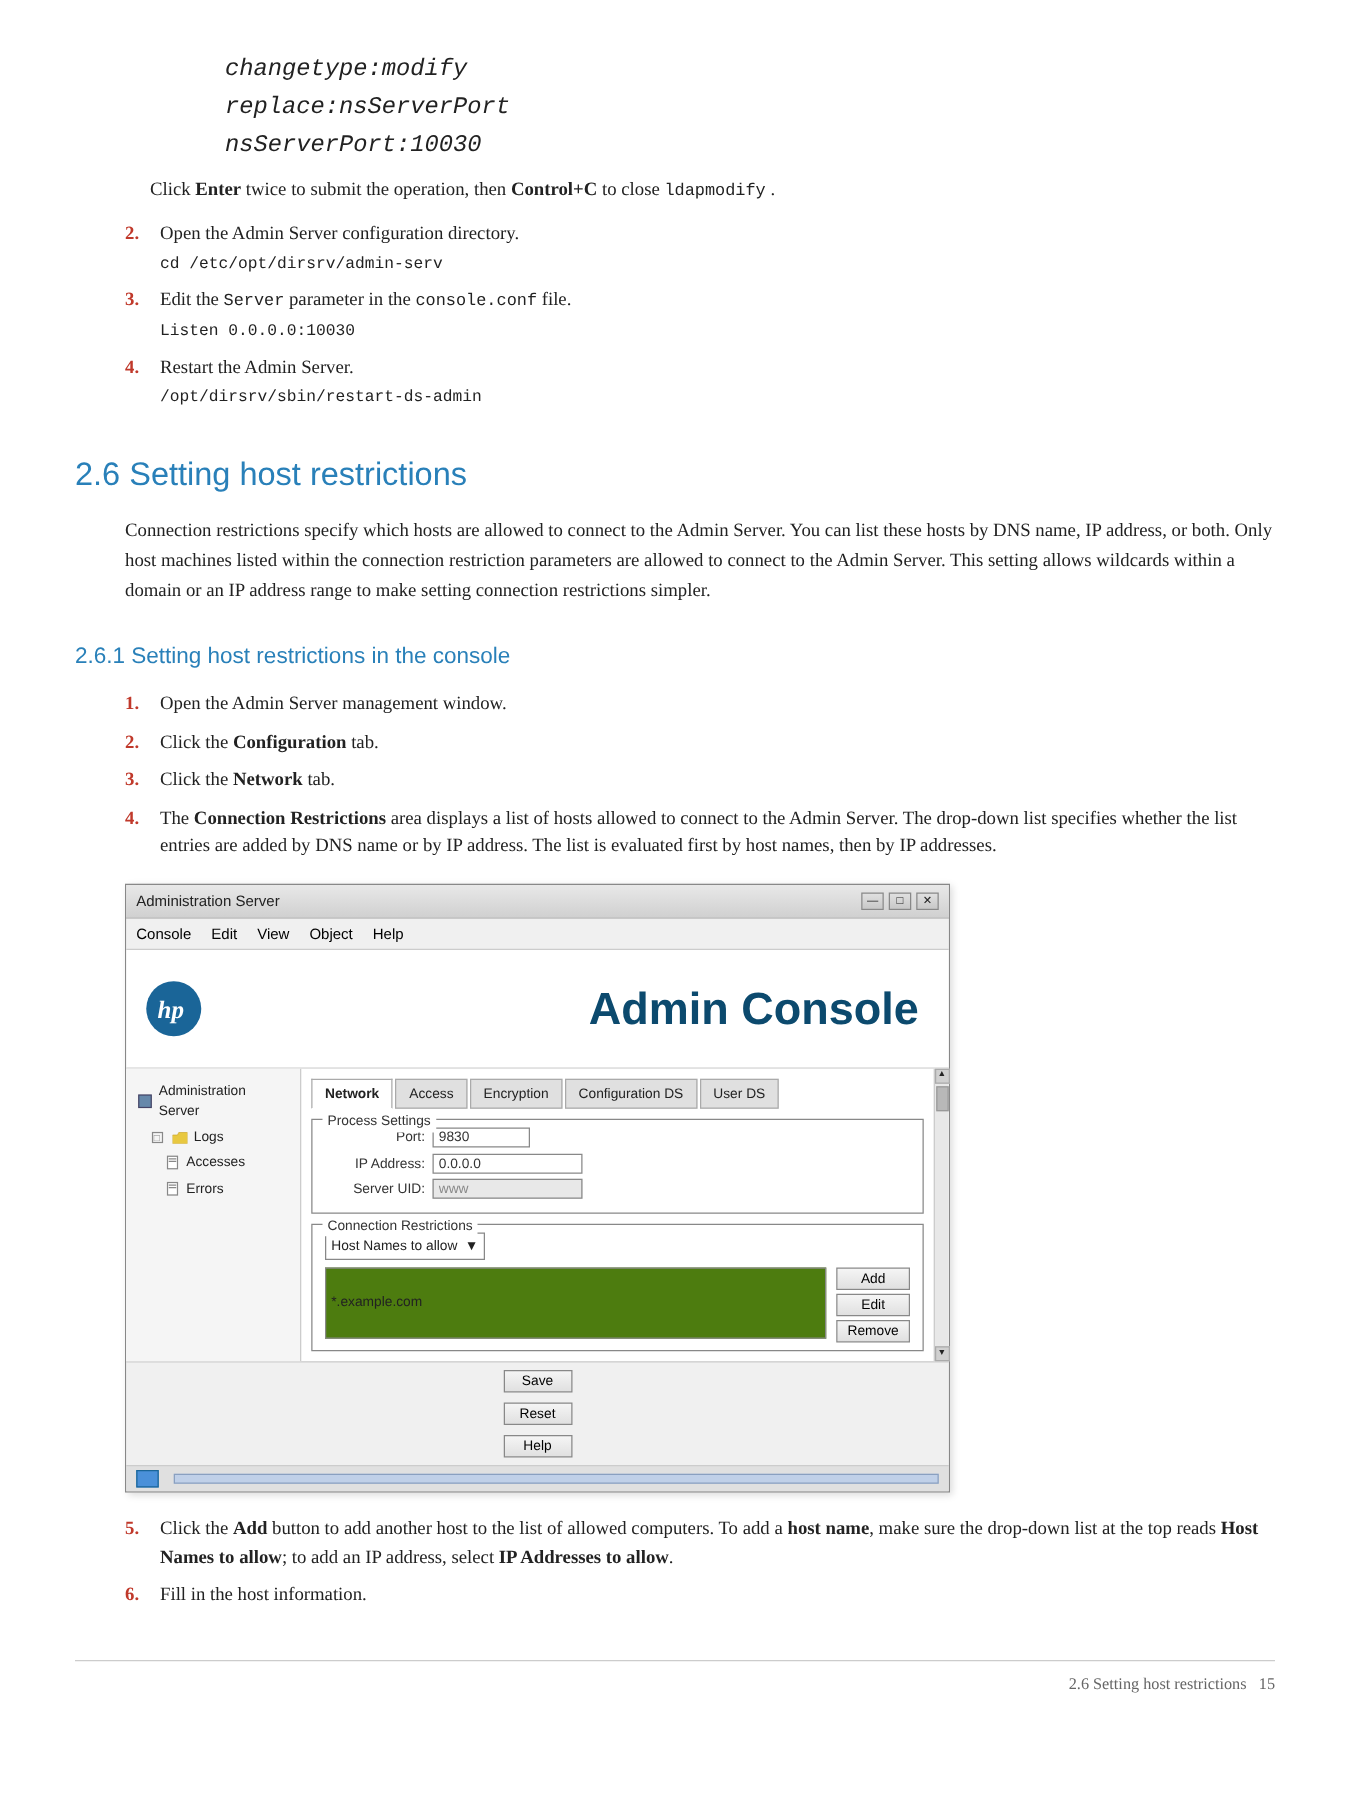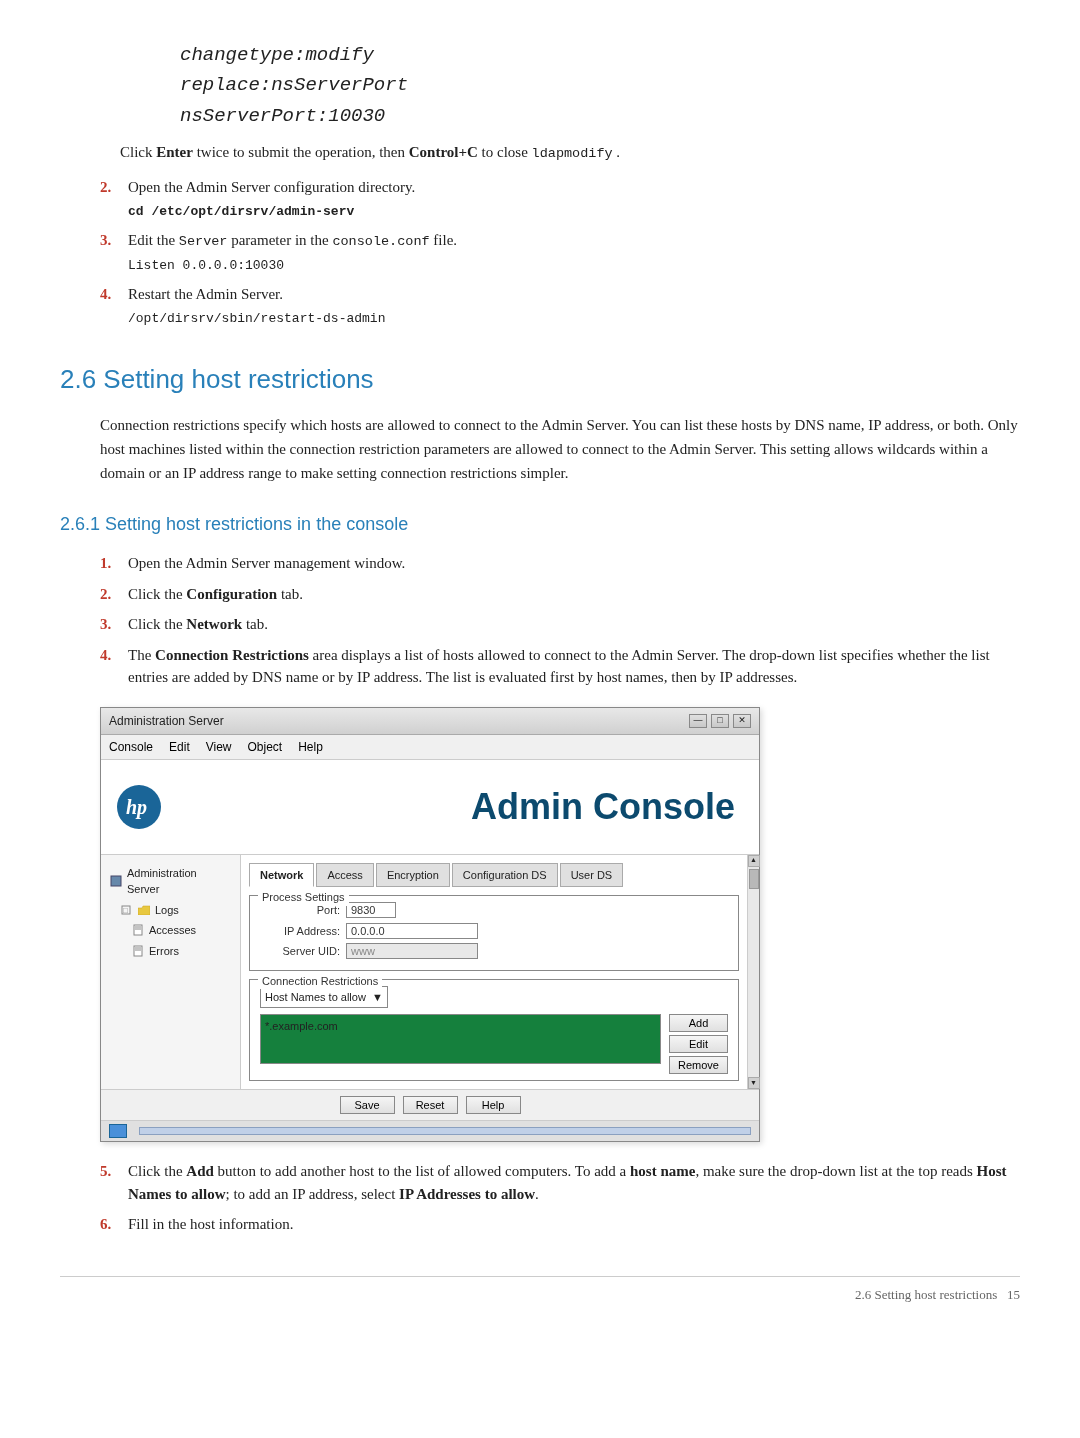--- a/index.html
+++ b/index.html
@@ -263,26 +263,26 @@
       min-width: 80px;
       text-align: right;
       color: #333;
     }
 
     .field-input {
       border: 1px solid #888;
       background: white;
       padding: 1px 4px;
       font-size: 11px;
-      width: 50px;
+      width: 78px;
       color: #333;
     }
 
     .field-input.wide {
-      width: 132px;
+      width: 120px;
     }
 
     .field-input.disabled {
       background: #e8e8e8;
       color: #888;
     }
 
     .small-btn {
       padding: 2px 8px;
       background: linear-gradient(to bottom, #f5f5f5, #e0e0e0);
@@ -290,23 +290,24 @@
       cursor: pointer;
       font-size: 11px;
       min-width: 55px;
     }
 
     .window-footer {
       background: #f0f0f0;
       border-top: 1px solid #ccc;
       padding: 6px 12px;
       display: flex;
-      justify-content: center;
+      justify-content: flex-start;
       gap: 8px;
       align-items: center;
+      flex-direction: column;
     }
 
     .status-bar {
       background: #e0e0e0;
       border-top: 1px solid #ccc;
       padding: 3px 8px;
       display: flex;
       align-items: center;
       gap: 8px;
     }
@@ -403,21 +404,21 @@
   <span> to close </span>
   <span class="inline-code">ldapmodify</span>
   <span>.</span>
 </p>
 
 <ul class="numbered-list">
   <li>
     <span class="num">2.</span>
     <span class="content">
       <span>Open the Admin Server configuration directory.</span><br>
-      <span class="inline-code" style="font-weight:bold;font-size:13px;">cd /etc/opt/dirsrv/admin-serv</span>
+      <span class="inline-code" style="font-weight:normal;font-size:13px;">cd /etc/opt/dirsrv/admin-serv</span>
     </span>
   </li>
   <li>
     <span class="num">3.</span>
     <span class="content">
       <span>Edit the <span class="inline-code">Server</span> parameter in the <span class="inline-code">console.conf</span> file.</span><br>
       <span class="inline-code" style="font-size:13px;">Listen 0.0.0.0:10030</span>
     </span>
   </li>
   <li>
@@ -559,21 +560,21 @@
       <div style="border:1px solid #888;padding:6px 10px;position:relative;">
         <div style="position:absolute;top:-7px;left:8px;background:white;padding:0 4px;font-size:11px;color:#333;">Connection Restrictions</div>
         <div style="display:flex;align-items:center;gap:4px;margin-bottom:6px;">
           <div style="border:1px solid #888;background:white;padding:2px 4px;font-size:11px;display:inline-flex;align-items:center;gap:6px;cursor:pointer;">
             <span>Host Names to allow</span>
             <span>▼</span>
           </div>
         </div>
         <div style="display:flex;gap:8px;">
           <div style="flex:1;">
-            <div style="border:1px solid #888;background:#15803d;min-height:50px;padding:3px 4px;font-size:11px;">
+            <div style="border:1px solid #888;background:#4d7c0f;min-height:50px;padding:19px 4px;font-size:11px;">
               <div>*.example.com</div>
             </div>
           </div>
           <div style="display:flex;flex-direction:column;gap:3px;">
             <button class="small-btn">Add</button>
             <button class="small-btn">Edit</button>
             <button class="small-btn">Remove</button>
           </div>
         </div>
       </div>

